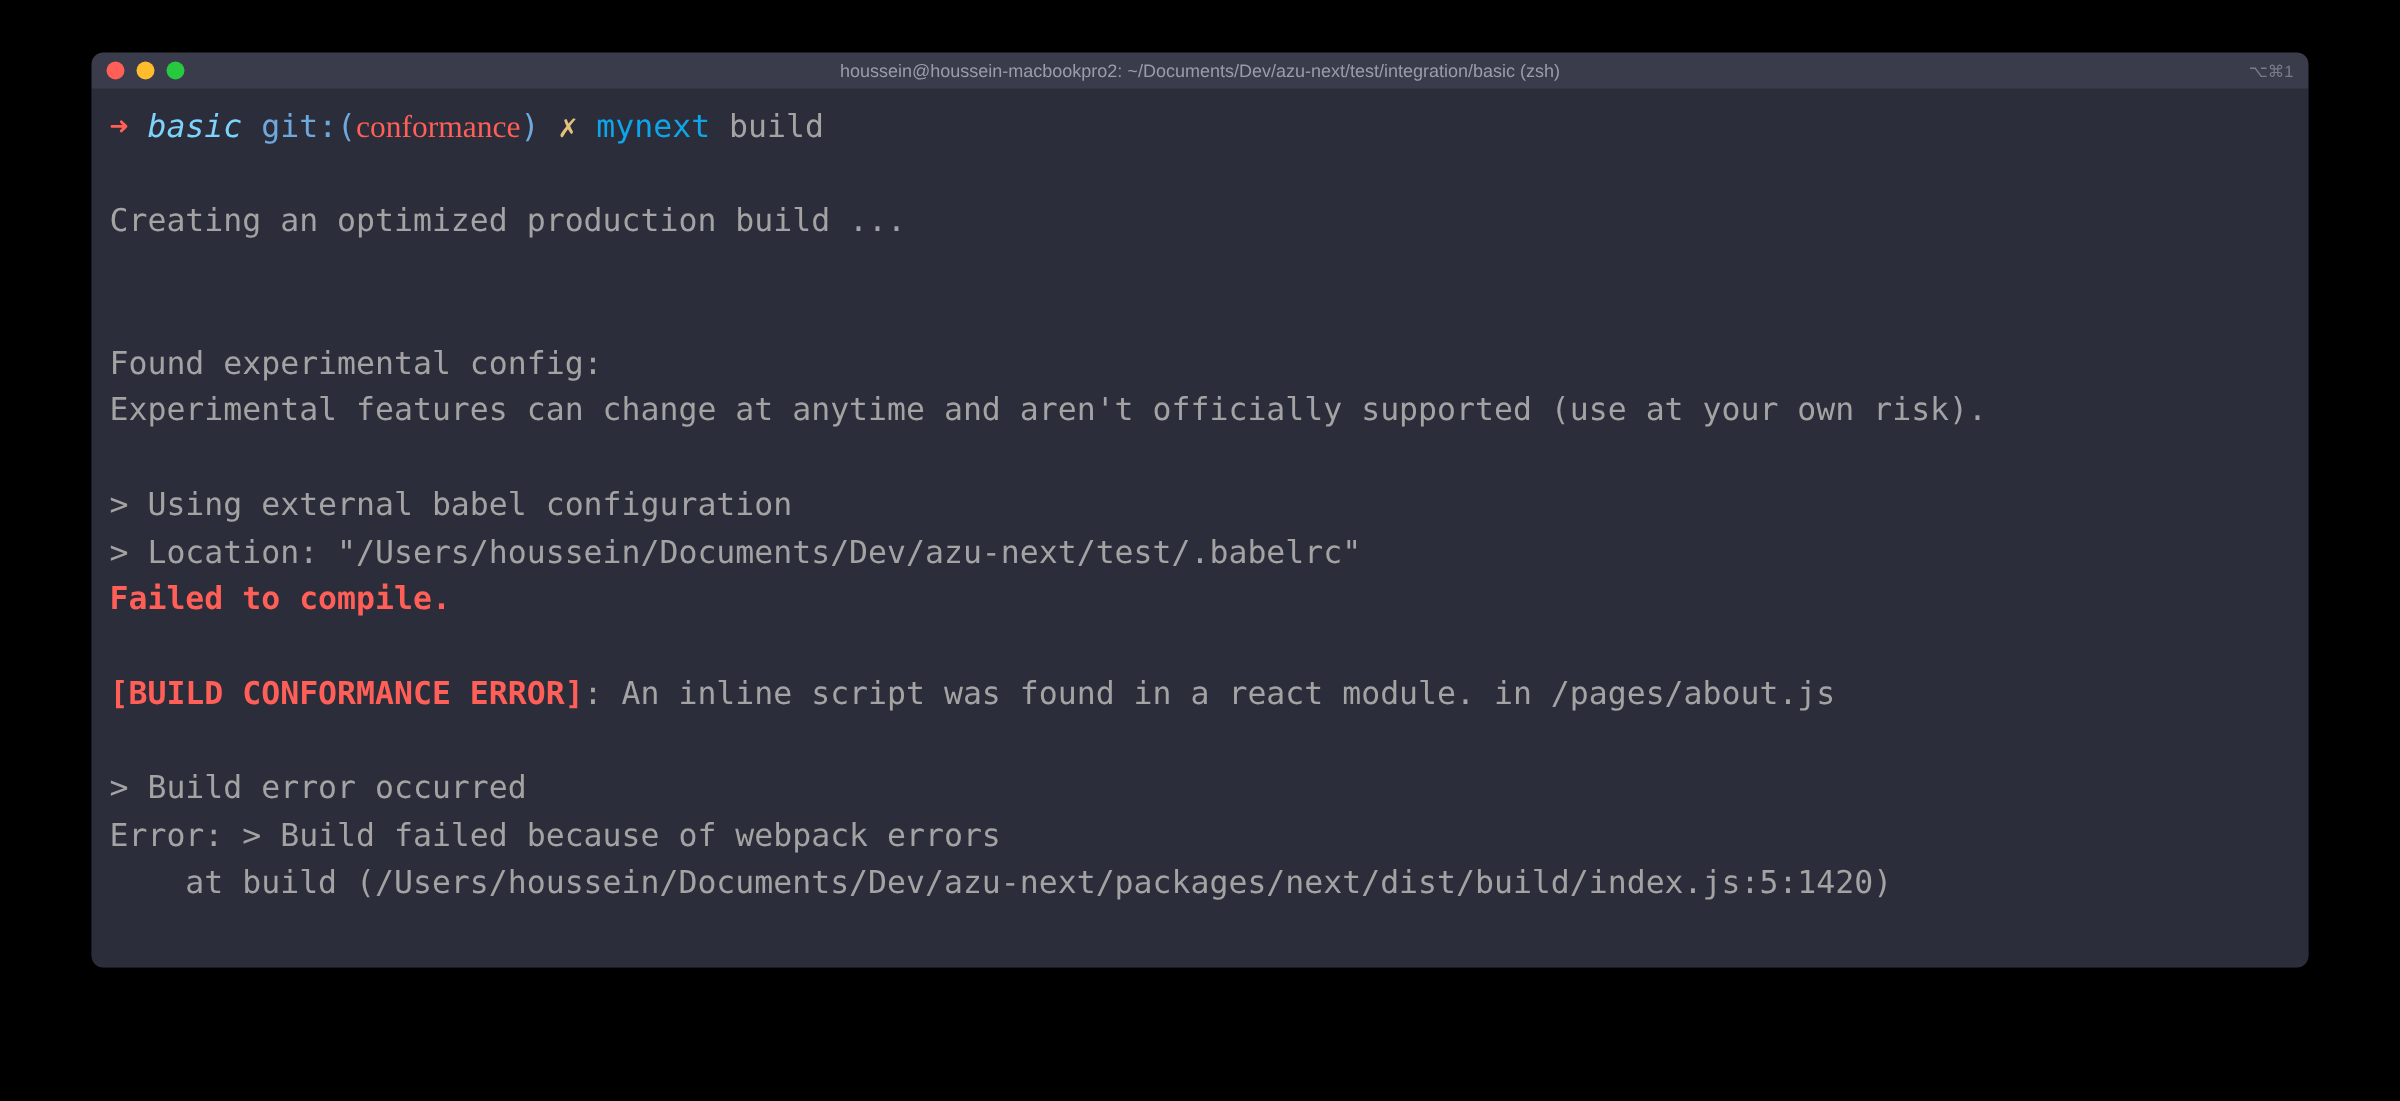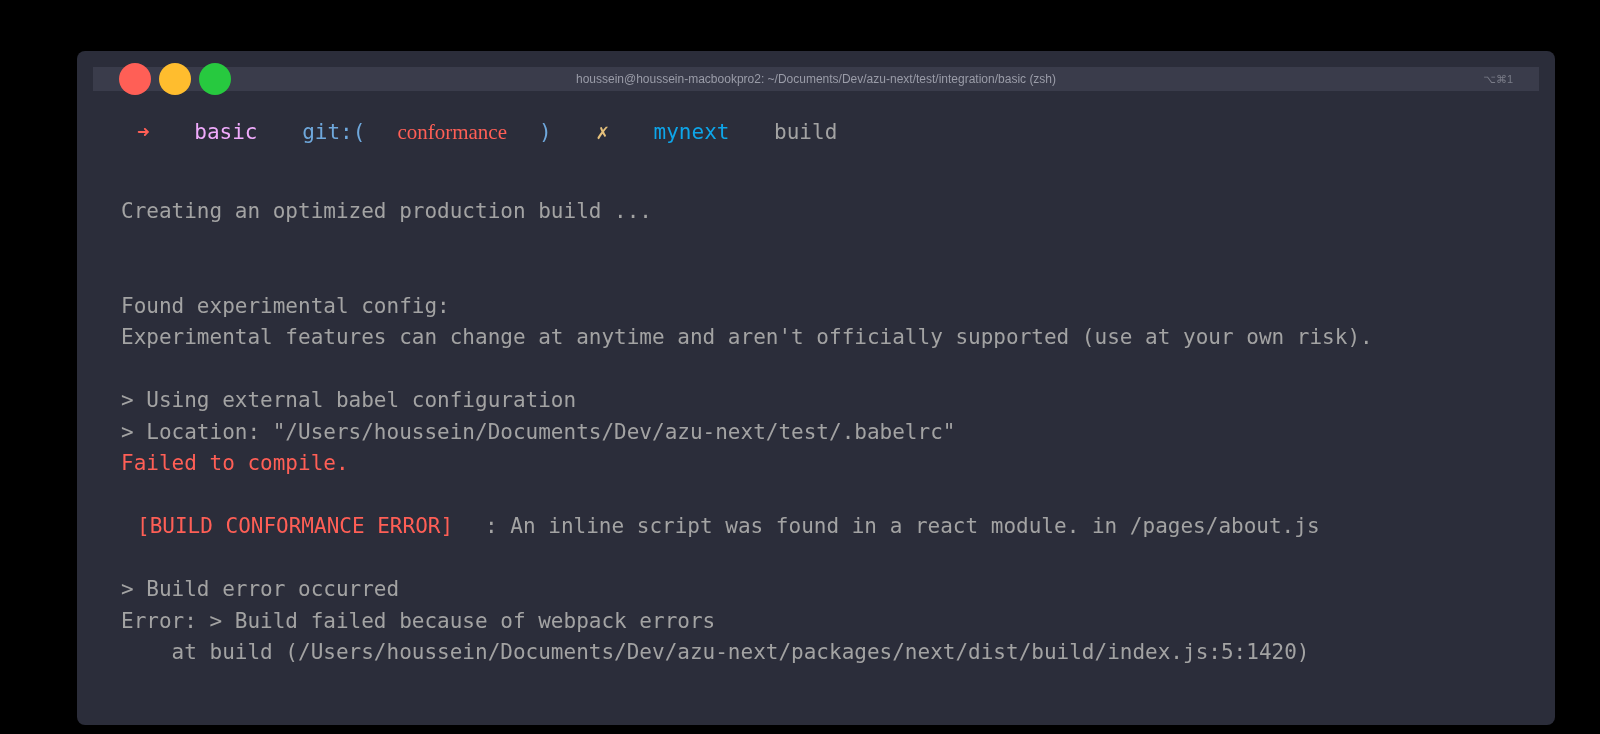--- a/index.html
+++ b/index.html
@@ -1,17 +1,17 @@
 <!DOCTYPE html>
 <html><head>
   <meta charset="utf-8">
   <style>
     * {
       margin: 0;
-      padding: 16px;
+      padding: 0;
       box-sizing: border-box;
     }
     body {
       background: #000;
       width: 1600px;
       height: 734px;
       display: flex;
       align-items: flex-start;
       justify-content: center;
       padding-top: 35px;
@@ -60,24 +60,24 @@
     }
     .terminal-body {
       padding: 10px 12px 40px 12px;
       background: #2b2d3a;
       color: #d4d4d4;
       font-size: 21px;
       line-height: 1.5;
       white-space: pre;
     }
     .arrow { color: #ff5f56; font-weight: bold; }
-    .cyan { color: #f0abfc; }
+    .cyan { color: #7dd3fc; font-style: italic; }
     .blue { color: #6fa8dc; }
     .red { color: #ff5f56; font-family: Liberation Serif, serif; }
-    .redbold { color: #ff5f56; font-weight: normal; }
+    .redbold { color: #ff5f56; font-weight: bold; }
     .green { color: #0ea5e9; }
     .yellow { color: #e5c07b; }
     .white { color: #a3a3a3; }
     .prompt-line {
       display: block;
     }
   </style>
 </head>
 <body>
 

